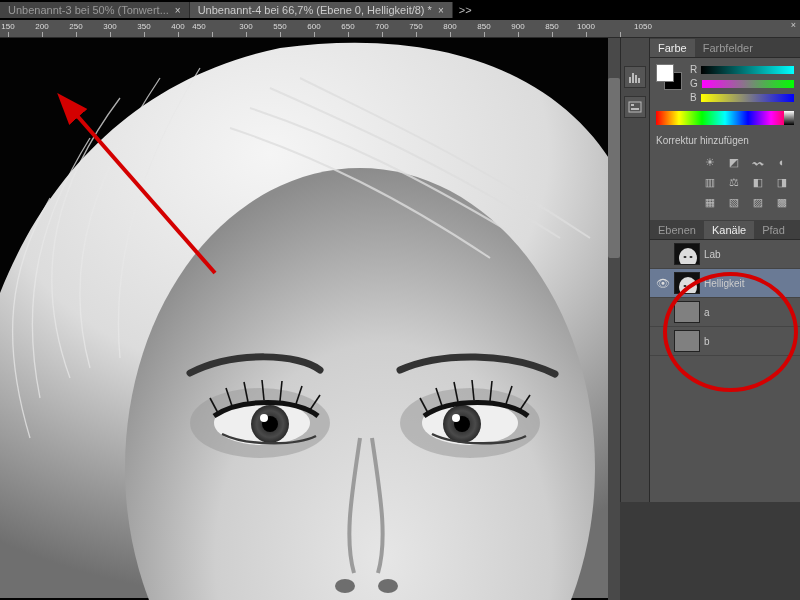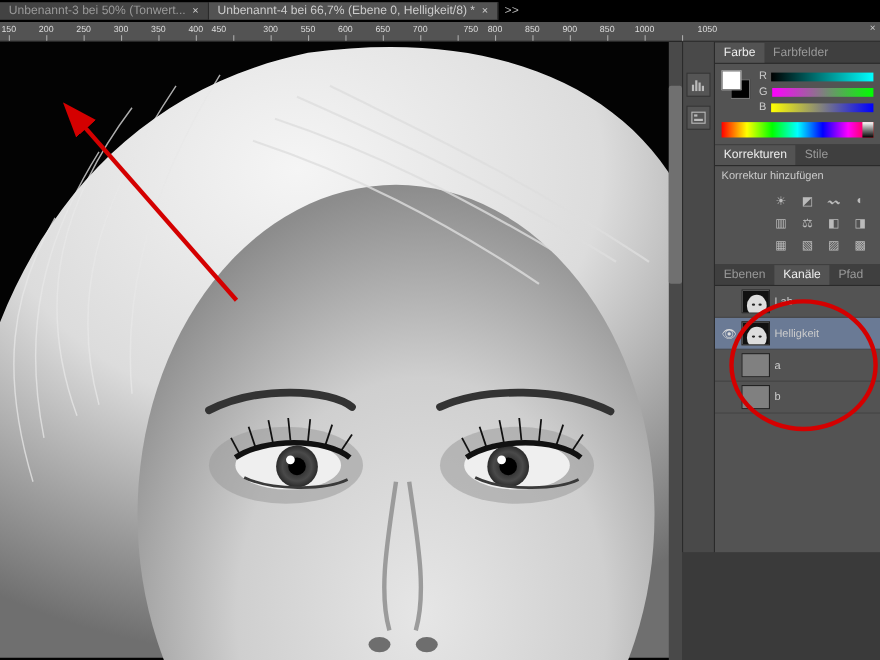--- a/index.html
+++ b/index.html
@@ -94,21 +94,21 @@
     <span class="label" style="left: 246px;">300</span>
     <div class="tick" style="left: 246px;"></div>
     <span class="label" style="left: 280px; text-align: right;">550</span>
     <div class="tick" style="left: 280px;"></div>
     <span class="label" style="left: 314px;">600</span>
     <div class="tick" style="left: 314px;"></div>
     <span class="label" style="left: 348px;">650</span>
     <div class="tick" style="left: 348px;"></div>
     <span class="label" style="left: 382px;">700</span>
     <div class="tick" style="left: 382px;"></div>
-    <span class="label" style="left: 428px;">750</span>
+    <span class="label" style="left: 416px;">750</span>
     <div class="tick" style="left: 416px;"></div>
     <span class="label" style="left: 450px;">800</span>
     <div class="tick" style="left: 450px;"></div>
     <span class="label" style="left: 484px;">850</span>
     <div class="tick" style="left: 484px;"></div>
     <span class="label" style="left: 518px;">900</span>
     <div class="tick" style="left: 518px;"></div>
     <span class="label" style="left: 552px;">850</span>
     <div class="tick" style="left: 552px;"></div>
     <span class="label" style="left: 586px;">1000</span>
@@ -257,24 +257,20 @@
             <div class="rgb-bar bar-g"></div>
           </div>
         <div class="rgb-row">
             <span>B</span>
             <div class="rgb-bar bar-b"></div>
           </div>
       </div>
     </div>
     <div class="spectrum"></div>
 
-    <div class="panel-tabs">
-      <div class="panel-tab active">Korrekturen</div>
-      <div class="panel-tab">Stile</div>
-    </div>
     <div class="korrektur-body">
       <span class="label">Korrektur hinzufügen</span>
       <div class="icon-row">
         <span class="icon-sm">☀</span>
         <span class="icon-sm">◩</span>
         <span class="icon-sm">〰</span>
         <span class="icon-sm">◐</span>
       </div>
       <div class="icon-row">
         <span class="icon-sm">▥</span>

